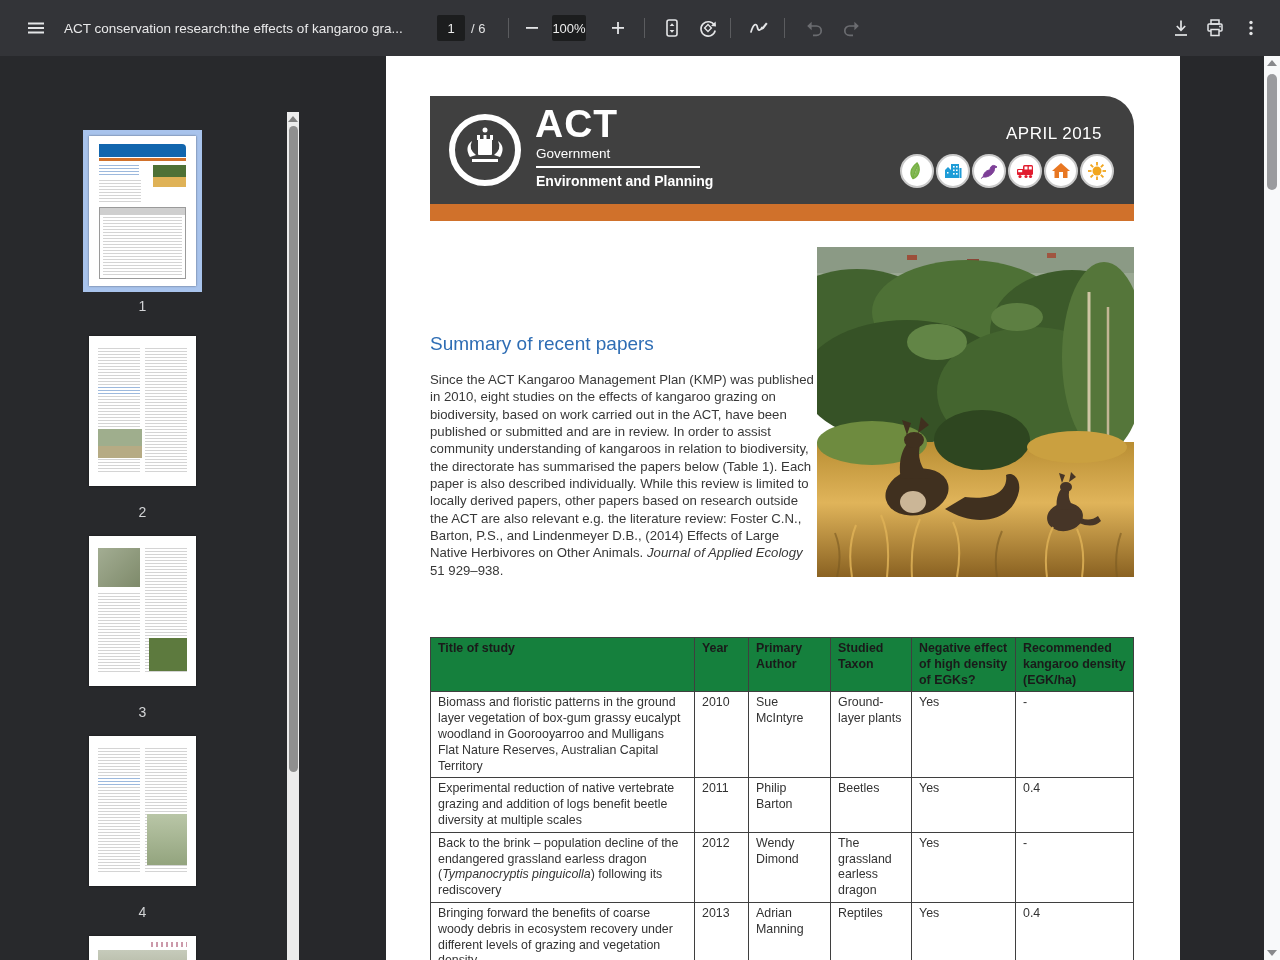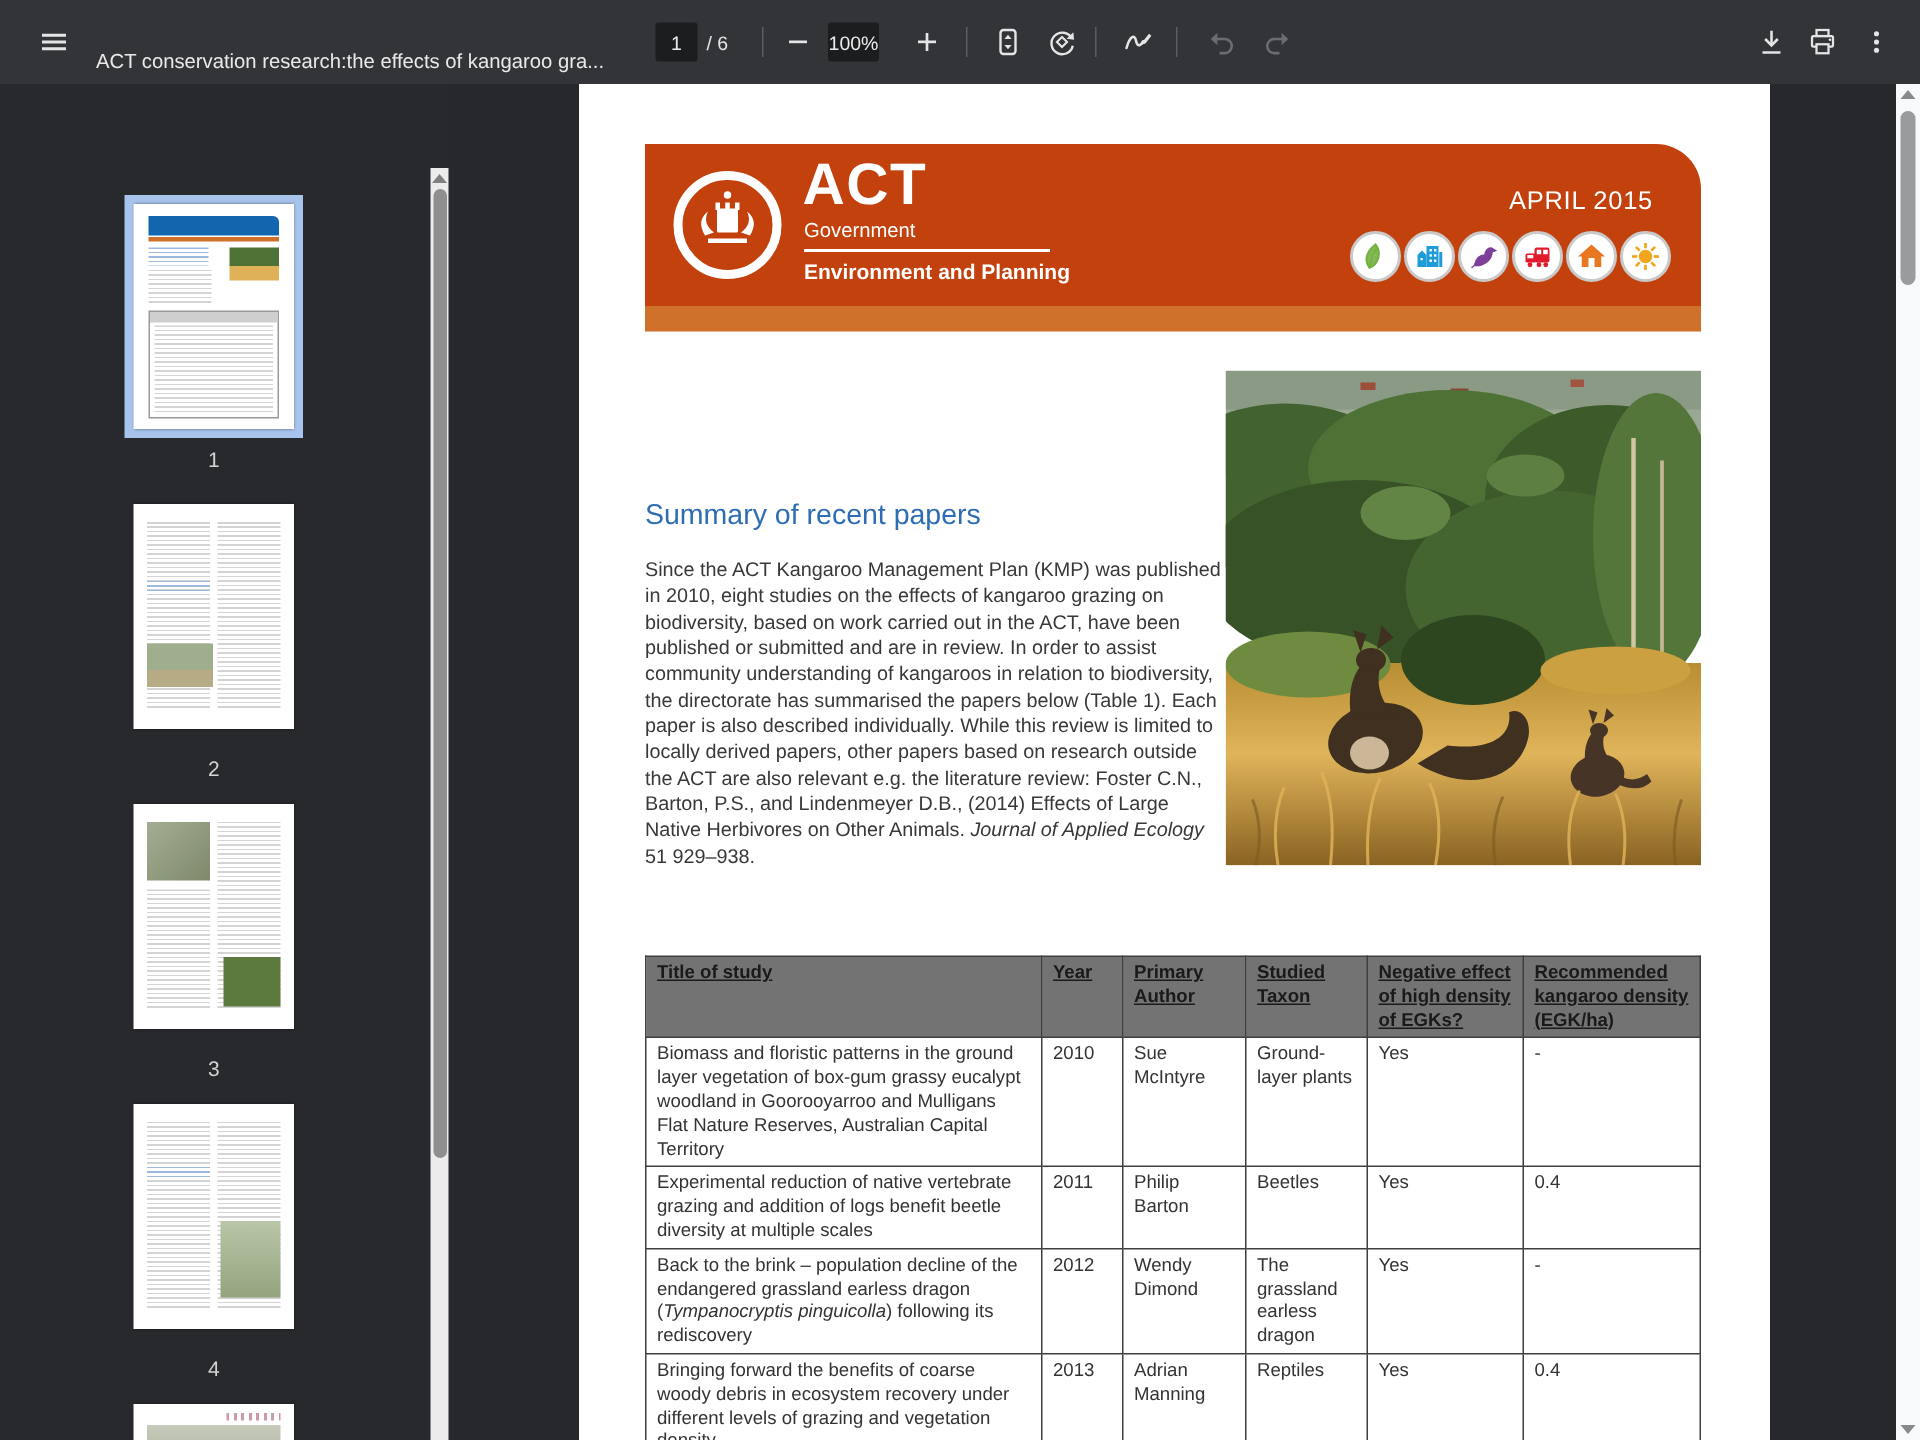--- a/index.html
+++ b/index.html
@@ -41,21 +41,21 @@
   .main-scroll { position:absolute; left:1264px; top:56px; width:16px; height:904px; background:#f8f9fa; z-index:20; }
   .main-scroll .arr-up { left:3px; border-bottom-color:#88898c; }
   .main-scroll .arr-dn { left:3px; border-top-color:#88898c; }
   .main-thumb { position:absolute; left:3px; top:18px; width:10px; height:116px; background:#9a9b9e; border-radius:5px; }
 
   
   .doc-area { position:absolute; left:300px; top:56px; width:964px; height:904px; background:#27282b; overflow:hidden; }
   .page { position:absolute; left:86px; top:0; width:794px; height:1200px; background:#ffffff; }
 
   .banner { position:absolute; left:44px; top:40px; width:704px; height:108px;
-            background:#c2410c; border-radius:0 30px 0 0; }
+            background:#404040; border-radius:0 30px 0 0; }
   .banner-orange { position:absolute; left:44px; top:148px; width:704px; height:17px; background:#d0712b; }
   .crest { position:absolute; left:18px; top:17px; }
   .logo-act { position:absolute; left:105px; top:6px; color:#fff; font-size:39px; font-weight:bold; letter-spacing:1px; }
   .logo-gov { position:absolute; left:106px; top:50px; color:#fff; font-size:13.5px; }
   .logo-line { position:absolute; left:106px; top:70px; width:164px; height:2px; background:#fff; }
   .logo-div { position:absolute; left:106px; top:77px; color:#fff; font-size:14px; font-weight:bold; }
   .banner-date { position:absolute; right:32px; top:28px; color:#fff; font-size:17px; letter-spacing:.5px; }
   .banner-icons { position:absolute; right:20px; top:58px; display:flex; gap:2px; }
   .bicon { width:34px; height:34px; border-radius:50%; background:#fff; border:2px solid #c9c9c9;
            display:flex; align-items:center; justify-content:center; }
@@ -72,21 +72,21 @@
 
   .caption { position:absolute; left:44px; top:541px; width:700px; display:flex;
              font-size:12.6px; font-weight:bold; color:#1a1a1a; line-height:16.5px; }
   .caption .lbl { flex:0 0 57px; }
 
   table.doc-table { position:absolute; left:44px; top:581px; width:703px;
                     border-collapse:collapse; table-layout:fixed;
                     font-size:12.4px; line-height:15.8px; color:#333; }
   .doc-table td, .doc-table th { border:1px solid #3f3f3f; vertical-align:top;
                                  padding:3px 6px 3px 7px; text-align:left; }
-  .doc-table th { background:#737373; font-weight:bold; color:#1a1a1a;text-decoration:underline; }
+  .doc-table th { background:#15803d; font-weight:bold; color:#1a1a1a; }
   .doc-table tr.hr th { height:53px; }
   .doc-table tr.r0 td { height:69px; }
   .doc-table tr.r1 td { height:52px; }
   .doc-table tr.r2 td { height:68px; }
   .doc-table tr.r3 td { height:52px; }
   .doc-table i { font-style:italic; }
 
   
   .m { position:absolute; }
 </style>
@@ -96,21 +96,21 @@
 <div class="toolbar">
   <div class="tb-item tb-btn" style="left:20px;width:32px;">
     <svg class="icon" width="20" height="20" viewBox="0 0 20 20">
       <g fill="#e4e5e7">
           <rect x="2" y="4.5" width="16" height="2"></rect>
           <rect x="2" y="9" width="16" height="2"></rect>
           <rect x="2" y="13.5" width="16" height="2"></rect>
         </g>
     </svg>
   </div>
-  <div class="tb-item" style="left:64px;margin-top:12px;">
+  <div class="tb-item" style="left:64px;">
     <span class="tb-title">ACT conservation research:the effects of kangaroo gra...</span>
   </div>
 
   <div class="tb-item" style="left:437px;">
     <div class="tb-box" style="width:28px;height:26px;">
       <span>1</span>
     </div>
   </div>
   <div class="tb-item" style="left:471px;">
     <span class="tb-text">/  6</span>

